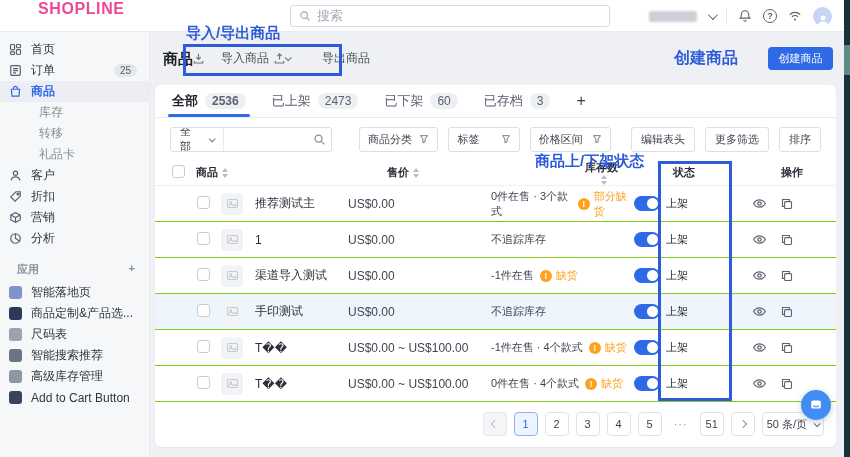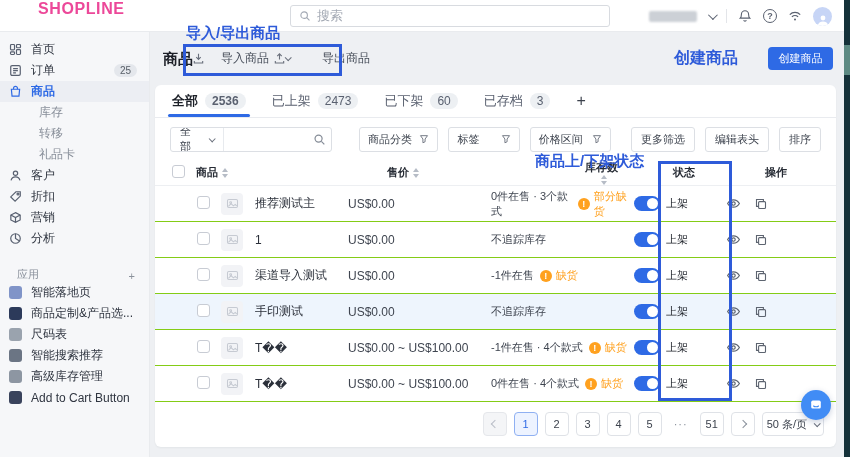--- a/index.html
+++ b/index.html
@@ -37,22 +37,22 @@
              border-right:1px solid #e9ebee; z-index:4; padding-top:7px; }
   .side-item { display:flex; align-items:center; height:21px; padding:0 12px 0 9px;
                font-size:12px; color:#2f3540; cursor:pointer; white-space:nowrap; }
   .side-item .icon { width:13px; height:13px; margin-right:9px; color:#586070; flex:none; }
   .side-item.sub { padding-left:39px; color:#878e99; }
   .side-item.active { background:#eceef3; color:#2e6ae5; font-weight:700; }
   .side-item.active .icon { color:#2e6ae5; }
   .side-label { overflow:hidden; text-overflow:ellipsis; }
   .badge { margin-left:auto; background:#e4e7ec; color:#596069; font-size:10px;
            border-radius:8px; padding:1px 6px; font-weight:400; }
-  .apps-header { display:flex; justify-content:space-between; align-items:flex-end;
-                 padding:0 14px 0 17px; font-size:11px; color:#8a919c; height:20px; margin-top:13px; }
+  .apps-header { display:flex; justify-content:space-between; align-items:flex-start;
+                 padding:0 14px 0 17px; font-size:11px; color:#8a919c; height:20px; margin-top:13px;font-weight:bold; }
   .app-sq { width:13px; height:13px; border-radius:3px; flex:none; margin-right:9px; }
   .settings-bar { position:absolute; bottom:0; left:0; right:1px; background:#f9fafb;
                   padding:5px 0 6px; box-shadow:0 -6px 8px rgba(249,250,251,.95); }
 
   
   .main { position:absolute; left:150px; top:32px; right:6px; bottom:0; }
   .page-title { position:absolute; left:13px; top:18px; font-size:15px; font-weight:700; color:#1c1f27; }
   .hbtn { position:absolute; top:18px; display:flex; align-items:center; gap:6px; font-size:12px;
           color:#464d59; cursor:pointer; }
   .hbtn .icon { color:#6a707c; }
@@ -101,21 +101,21 @@
   .thead { height:26px; border-bottom:1px solid #edeff2; font-size:11px; color:#262b34; font-weight:700; }
   .trow { height:36px; border-bottom:1px solid #84cc16; font-size:12px;padding-left:42px; }
   .trow.hl { background:#eef5fd; }
   .col-check { width:24px; flex:none; }
   .col-img { width:34px; flex:none; }
   .col-name { flex:1; min-width:0; }
   .col-prodhead { width:191px; flex:none; display:flex; align-items:center; }
   .col-price { width:143px; flex:none; display:flex; align-items:center; }
   .col-stock { width:143px; flex:none; display:flex; align-items:center; font-size:11px; color:#3f4550; }
   .col-status { width:90px; flex:none; display:flex; align-items:center; gap:6px; }
-  .col-actions { flex:1; display:flex; align-items:center; gap:13px; padding-left:2px; color:#5d6470; }
+  .col-actions { flex:1; display:flex; align-items:center; gap:13px; padding-left:2px; color:#5d6470;justify-content:center; }
   .cb { width:13px; height:13px; border:1px solid #c8ccd4; border-radius:3px; background:#fff;
         display:inline-block; cursor:pointer; }
   .sort { display:inline-flex; flex-direction:column; gap:2px; margin-left:4px; }
   .sort i { width:0; height:0; border-left:3.5px solid transparent; border-right:3.5px solid transparent; }
   .sort .up { border-bottom:4px solid #b6bcc6; }
   .sort .dn { border-top:4px solid #b6bcc6; }
   .thumb { width:22px; height:22px; background:#f2f3f6; border-radius:4px; display:flex;
            align-items:center; justify-content:center; color:#c6cad2; }
   .pname { color:#2b303a; overflow:hidden; text-overflow:ellipsis; white-space:nowrap; cursor:pointer; }
   .price { color:#3f4550; }
@@ -386,22 +386,22 @@
       </div>
       <div class="fchip" style="width:82px">
         <span>价格区间</span>
         <span class="icon">
           <svg width="10" height="10" viewBox="0 0 12 12" fill="none" stroke="currentColor" stroke-width="1.1">
               <path d="M1.8 2h8.4L7.3 6v3.3L4.7 10.5V6z"></path>
             </svg>
         </span>
       </div>
       <div class="fspacer"></div>
+      <button class="obtn">编辑表头</button>
       <button class="obtn">更多筛选</button>
-      <button class="obtn">编辑表头</button>
       <button class="obtn">排序</button>
     </div>
 
     <div class="thead">
       <span class="col-check"><span class="cb"></span></span>
       <span class="col-prodhead">
         <span>商品</span>
         <span class="sort">
             <i class="up"></i>
             <i class="dn"></i>

